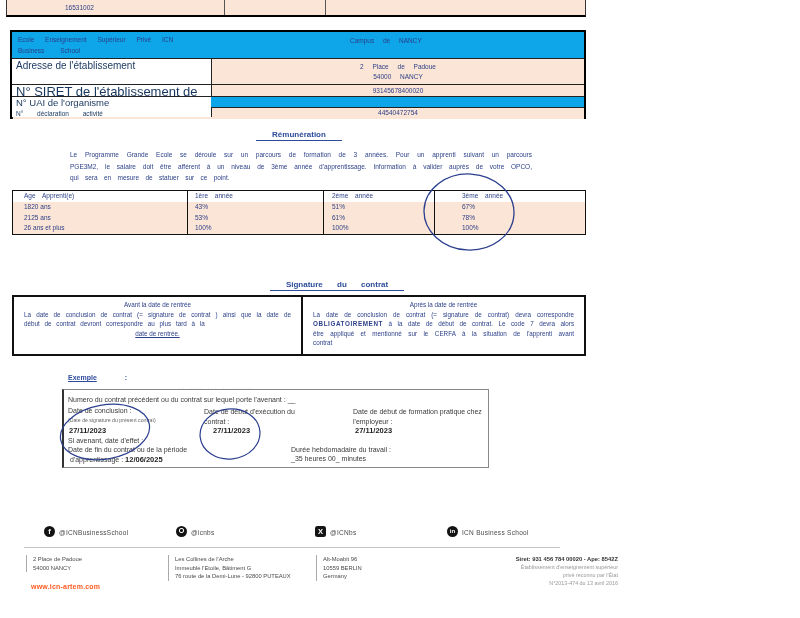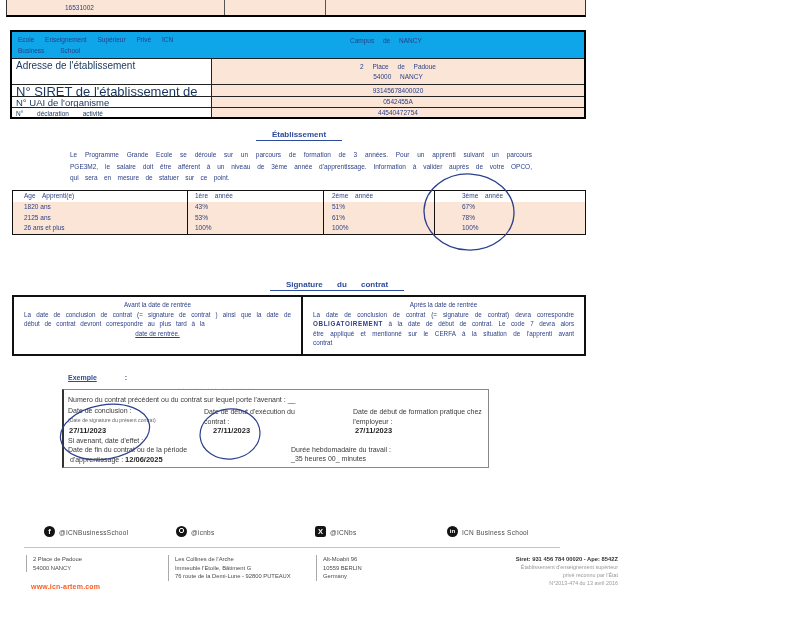--- a/index.html
+++ b/index.html
@@ -25,21 +25,21 @@
   .campus { position:absolute; left:338px; top:3px; word-spacing:7px; }
   .label-cell { width:199px; padding:1px 4px; color:#17365d; background:#fff; }
   .value-cell { flex:1; background:#fbe5d6; border-left:1px solid #222; text-align:center;
                 font-size:6.5px; color:#2b3f87; }
   .row-adresse { height:26px; }
   .row-adresse .label-cell { font-size:10px; }
   .row-adresse .value-cell { padding-top:3px; line-height:10px; word-spacing:7px; }
   .row-siret { height:12px; }
   .row-siret .label-cell { font-size:13px; line-height:11px; }
   .row-siret .value-cell { line-height:11px; }
-  .row-uai { height:11px; }
+  .row-uai { height:11px;flex-direction:column; }
   .row-uai .label-cell { font-size:9.5px; line-height:10px; }
   .row-uai .value-cell { line-height:10px; }
   .row-decl { height:10px; }
   .row-decl .label-cell { font-size:6.5px; line-height:9px; word-spacing:12px; }
   .row-decl .value-cell { line-height:9px; }
 
   
   .sec-heading { position:absolute; left:0; width:598px; text-align:center;
                  font-size:8px; font-weight:bold; color:#2d4b9a; }
   .sec-heading span { border-bottom:1.5px solid #2d4b9a; padding:0 16px 1px; }
@@ -144,21 +144,21 @@
       <div class="label-cell">N° UAI de l'organisme</div>
       <div class="value-cell">0542455A</div>
     </div>
     <div class="etab-row row-decl">
       <div class="label-cell">N° déclaration activité</div>
       <div class="value-cell">44540472754</div>
     </div>
   </div>
 
   <div class="sec-heading" id="remu-title">
-    <span>Établissement</span>
+    <span>Rémunération</span>
   </div>
   <div id="remu-para">Le Programme Grande Ecole se déroule sur un parcours de formation de 3 années. Pour un apprenti suivant un parcours PGE3M2, le salaire doit être afférent à un niveau de 3ème année d'apprentissage. Information à valider auprès de votre OPCO, qui sera en mesure de statuer sur ce point.</div>
 
   <div id="remu-table">
     <div class="rt-row header">
       <div class="rt-c1">Age Apprenti(e)</div>
       <div class="rt-c2">1ère année</div>
       <div class="rt-c3">2ème année</div>
       <div class="rt-c4">3ème année</div>
     </div>

